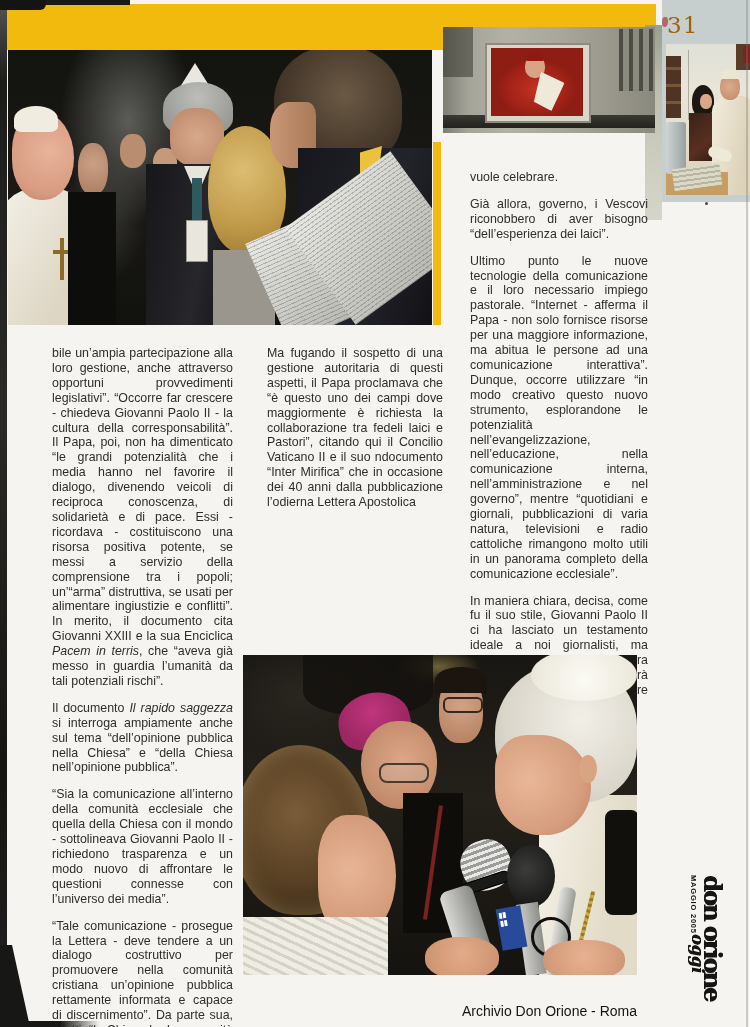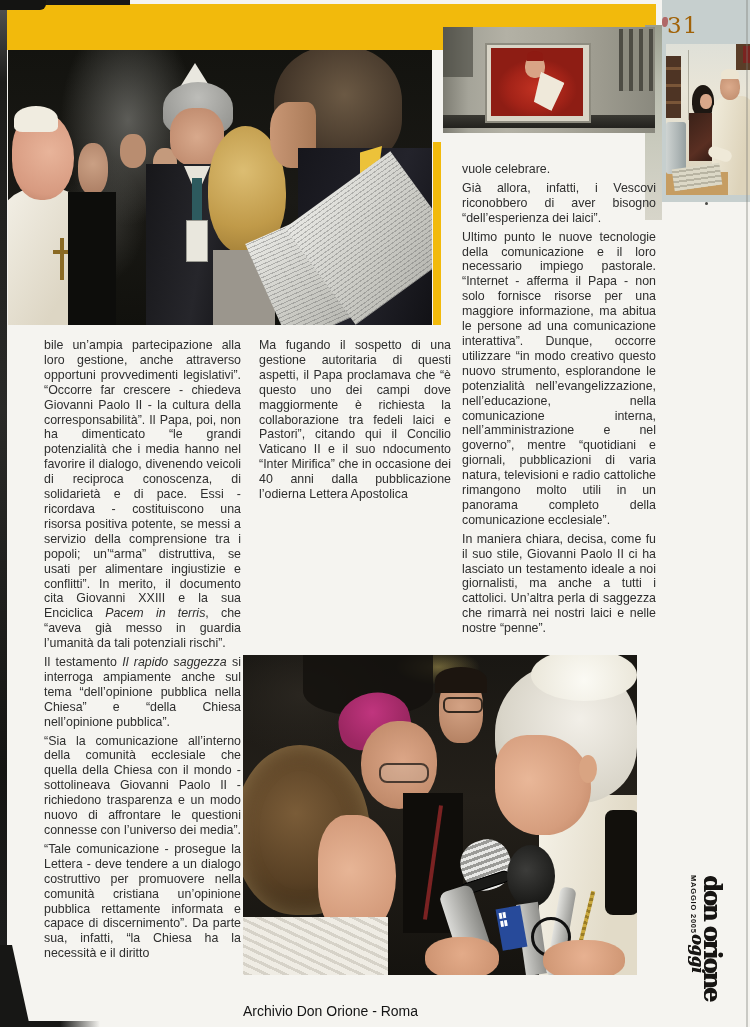--- a/index.html
+++ b/index.html
@@ -47,34 +47,34 @@
     background:
       linear-gradient(180deg,#dfe0d8 0%,#e9e5d7 30%,#e4dfce 60%,#d8cdb4 100%);}
   
   .photoD{left:243px;top:655px;width:394px;height:320px;
     background:
       radial-gradient(60px 25px at 195px 12px,rgba(190,170,90,.5),transparent 70%),
       radial-gradient(120px 80px at 60px 40px,#2a2620,transparent 75%),
       linear-gradient(180deg,#191713,#24201a 45%,#15130f);}
   
   .col{color:#2e2e2e;font-size:12.4px;line-height:14.9px;text-align:justify;}
-  .col p{margin:4px;}
+  .col p{margin:12px;}
   .col1{left:40px;top:334px;width:205px;}
   .col2{left:255px;top:334px;width:200px;}
   .col3{left:458px;top:158px;width:202px;}
   
   .masthead{left:647px;top:902px;width:104px;height:50px;transform:rotate(90deg);color:#171513;}
   .mast-title{font-family:"DejaVu Serif",serif;font-weight:bold;font-size:24px;
     letter-spacing:-2px;line-height:24px;white-space:nowrap;text-shadow:0.6px 0 #171513;}
   .mast-row{display:flex;align-items:flex-start;margin-top:0;}
   .mast-issue{font-size:7.5px;font-weight:bold;letter-spacing:.8px;margin-top:2px;}
   .mast-oggi{font-family:"DejaVu Serif",serif;font-style:italic;font-weight:bold;
     font-size:16px;margin-left:auto;margin-top:-7px;margin-right:6px;text-shadow:0.5px 0 #171513;}
   
-  .caption{left:243px;top:1003px;width:394px;text-align:left;font-size:14px;color:#141414;}
+  .caption{left:243px;top:1003px;width:394px;text-align:right;font-size:14px;color:#141414;}
   
   .news{background:
       repeating-linear-gradient(0deg,rgba(90,90,90,.35) 0 1px,transparent 1px 4px),
       linear-gradient(160deg,#e8e8e4,#c9c9c3 60%,#b4b4ae);}
 </style>
 </head>
 <body>
 
 <div id="page">
 
@@ -136,30 +136,30 @@
     <div class="shape" style="left:54px;top:30px;width:20px;height:26px;background:radial-gradient(circle at 45% 50%,#dcab8c,#bd8a6b);border-radius:45%;"></div>
     <div class="shape" style="left:55px;top:25px;width:18px;height:10px;background:#ece5d2;border-radius:50% 50% 0 0;"></div>
     <div class="shape" style="left:0;top:128px;width:62px;height:23px;background:#c69d62;"></div>
     <div class="shape" style="left:0;top:78px;width:20px;height:52px;background:linear-gradient(90deg,#cfd4d2,#aeb6b6 60%,#96a0a0);border-radius:3px;"></div>
     <div class="shape" style="left:7px;top:122px;width:48px;height:22px;background:repeating-linear-gradient(0deg,#dcd8c6 0 3px,#b8b4a2 3px 5px);transform:rotate(-8deg);"></div>
     <div class="shape" style="left:42px;top:104px;width:24px;height:12px;background:#efe9d8;border-radius:6px;transform:rotate(18deg);"></div>
   </div>
 
   <div class="abs col col1">
     <p><span>bile un’ampia partecipazione alla loro gestione, anche attraverso opportuni provvedimenti legislativi”. “Occorre far crescere - chiedeva Giovanni Paolo II - la cultura della corresponsabilità”. Il Papa, poi, non ha dimenticato “le grandi potenzialità che i media hanno nel favorire il dialogo, divenendo veicoli di reciproca conoscenza, di solidarietà e di pace. Essi - ricordava - costituiscono una risorsa positiva potente, se messi a servizio della comprensione tra i popoli; un’“arma” distruttiva, se usati per alimentare ingiustizie e conflitti”. In merito, il documento cita Giovanni XXIII e la sua Enciclica </span><i>Pacem in terris</i><span>, che “aveva già messo in guardia l’umanità da tali potenziali rischi”.</span></p>
-    <p><span>Il testamento </span><i>Il rapido saggezza</i><span> si interroga ampiamente anche sul tema “dell’opinione pubblica nella Chiesa” e “della Chiesa nell’opinione pubblica”.</span></p>
+    <p><span>Il documento </span><i>Il rapido saggezza</i><span> si interroga ampiamente anche sul tema “dell’opinione pubblica nella Chiesa” e “della Chiesa nell’opinione pubblica”.</span></p>
     <p>“Sia la comunicazione all’interno della comunità ecclesiale che quella della Chiesa con il mondo - sottolineava Giovanni Paolo II - richiedono trasparenza e un modo nuovo di affrontare le questioni connesse con l’universo dei media”.</p>
     <p>“Tale comunicazione - prosegue la Lettera - deve tendere a un dialogo costruttivo per promuovere nella comunità cristiana un’opinione pubblica rettamente informata e capace di discernimento”. Da parte sua, infatti, “la Chiesa ha la necessità e il diritto</p>
   </div>
   <div class="abs col col2">
     <p>Ma fugando il sospetto di una gestione autoritaria di questi aspetti, il Papa proclamava che “è questo uno dei campi dove maggiormente è richiesta la collaborazione tra fedeli laici e Pastori”, citando qui il Concilio Vaticano II e il suo ndocumento “Inter Mirifica” che in occasione dei 40 anni dalla pubblicazione l’odierna Lettera Apostolica</p>
   </div>
   <div class="abs col col3">
     <p>vuole celebrare.</p>
-    <p>Già allora, infatti, i Vescovi riconobbero di aver bisogno “dell’esperienza dei laici”.</p>
+    <p>Già allora, governo, i Vescovi riconobbero di aver bisogno “dell’esperienza dei laici”.</p>
     <p>Ultimo punto le nuove tecnologie della comunicazione e il loro necessario impiego pastorale. “Internet - afferma il Papa - non solo fornisce risorse per una maggiore informazione, ma abitua le persone ad una comunicazione interattiva”. Dunque, occorre utilizzare “in modo creativo questo nuovo strumento, esplorandone le potenzialità nell’evangelizzazione, nell’educazione, nella comunicazione interna, nell’amministrazione e nel governo”, mentre “quotidiani e giornali, pubblicazioni di varia natura, televisioni e radio cattoliche rimangono molto utili in un panorama completo della comunicazione ecclesiale”.</p>
     <p>In maniera chiara, decisa, come fu il suo stile, Giovanni Paolo II ci ha lasciato un testamento ideale a noi giornalisti, ma anche a tutti i cattolici. Un’altra perla di saggezza che rimarrà nei nostri laici e nelle nostre “penne”.</p>
   </div>
 
   <div class="abs photo photoD">
     <div class="shape" style="left:60px;top:0;width:130px;height:60px;background:rgba(20,18,14,.85);border-radius:0 0 40% 40%;"></div>
     <div class="shape" style="left:-8px;top:90px;width:135px;height:170px;background:radial-gradient(circle at 45% 40%,#7a5c38,#584024 55%,#3a2a16 85%);border-radius:48% 52% 45% 45%;box-shadow:inset 0 0 22px rgba(230,200,140,.35);"></div>
     <div class="shape" style="left:75px;top:160px;width:78px;height:122px;background:radial-gradient(circle at 40% 45%,#e7b596,#d39a7a 70%,#b57d5e);border-radius:40% 55% 55% 45%;"></div>
     <div class="shape" style="left:-5px;top:262px;width:150px;height:60px;background:repeating-linear-gradient(25deg,#efece4 0 5px,#d6d2c8 5px 8px);"></div>
     <div class="shape" style="left:95px;top:38px;width:72px;height:55px;background:radial-gradient(circle at 50% 35%,#c0357e,#9c2762 70%);border-radius:50% 50% 35% 35%;transform:rotate(-12deg);"></div>

